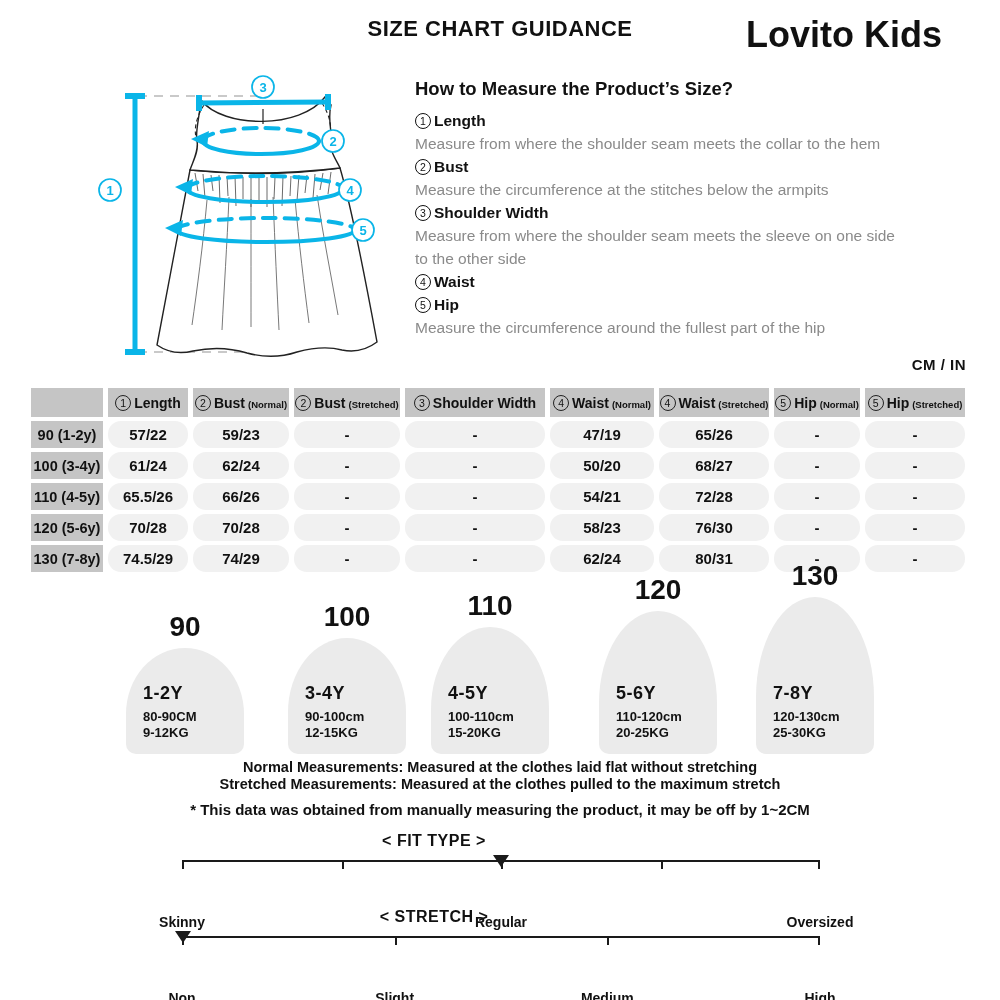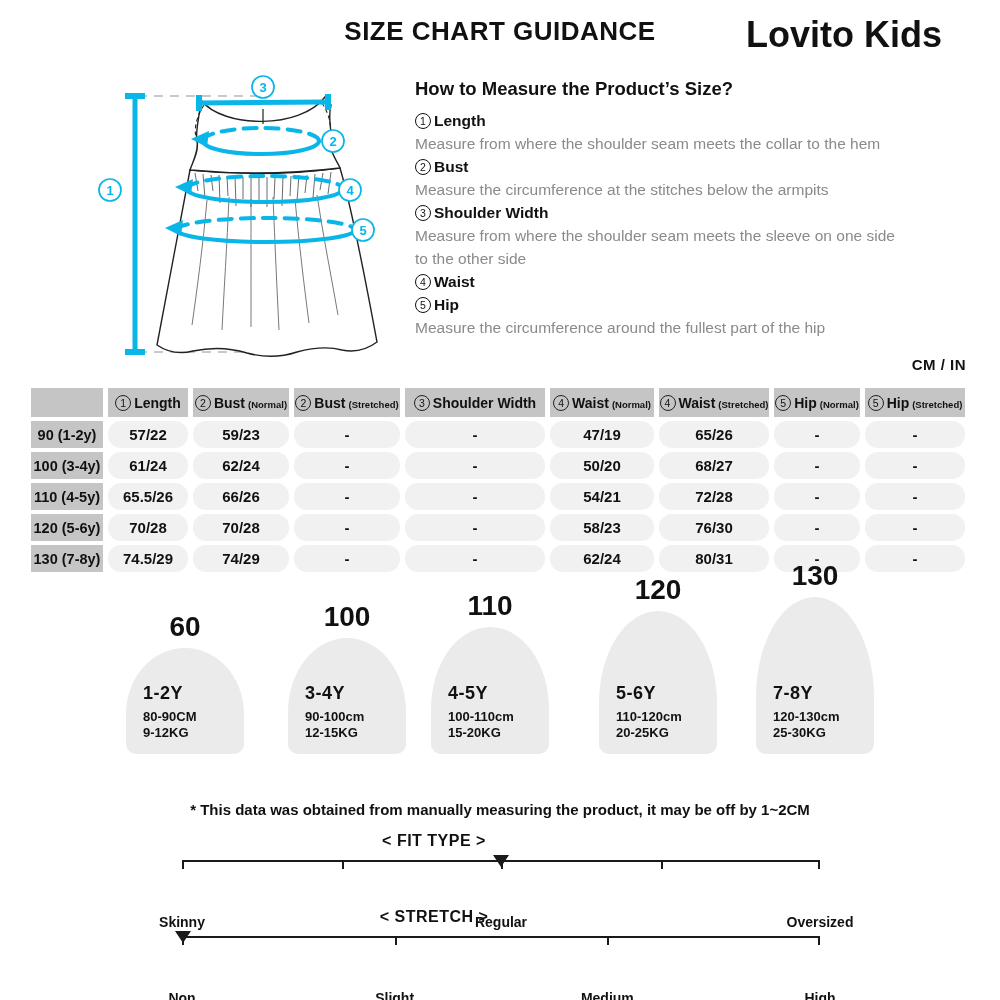--- a/index.html
+++ b/index.html
@@ -2,21 +2,21 @@
 <html><head>
 <meta charset="utf-8">
 <style>
   html,body{margin:0;padding:0;background:#fff;}
   *{box-sizing:border-box;}
   body{font-family:"Liberation Sans","DejaVu Sans",sans-serif;color:#111;}
   #page{position:relative;width:1000px;height:1000px;background:#fff;overflow:hidden;}
 
   
   .page-title{position:absolute;top:16px;left:500px;transform:translateX(-50%);
-    font-size:26px;font-weight:800;letter-spacing:.5px;white-space:nowrap;}
+    font-size:22px;font-weight:800;letter-spacing:.5px;white-space:nowrap;}
   .brand{position:absolute;top:14px;right:58px;font-size:36px;font-weight:800;white-space:nowrap;}
 
   
   .howto{position:absolute;left:415px;top:78px;width:522px;}
   .howto h2{margin:0 0 9px 0;font-size:18.5px;font-weight:800;}
   .hitem .hrow{display:flex;align-items:center;gap:3px;height:23px;font-size:15.5px;font-weight:700;}
   .hdesc{font-size:15.5px;color:#8a8a8a;line-height:23px;white-space:pre-line;}
   .circ-dark{display:inline-flex;width:16px;height:16px;border:1.2px solid #111;border-radius:50%;
     align-items:center;justify-content:center;font-size:10.5px;font-weight:400;flex:0 0 16px;}
 
@@ -290,21 +290,21 @@
           <div class="tcell val">62/24</div>
           <div class="tcell val">80/31</div>
           <div class="tcell val">-</div>
           <div class="tcell val">-</div>
         </div>
       </div>
   </div>
 
   <div class="cards">
   <div class="card card-0">
-    <div class="num">60</div>
+    <div class="num">90</div>
     <div class="info">
       <div class="age">1-2Y</div>
       <div class="dim">80-90CM</div>
       <div class="dim">9-12KG</div>
     </div>
   </div>
 
   <div class="card card-1">
     <div class="num">100</div>
     <div class="info">
@@ -335,20 +335,24 @@
   <div class="card card-4">
     <div class="num">130</div>
     <div class="info">
       <div class="age">7-8Y</div>
       <div class="dim">120-130cm</div>
       <div class="dim">25-30KG</div>
     </div>
   </div>
 </div>
 
+  <div class="notes">
+    <div>Normal Measurements: Measured at the clothes laid flat without stretching</div>
+    <div>Stretched  Measurements: Measured at the clothes pulled to the maximum stretch</div>
+  </div>
   <div class="disclaimer">* This data was obtained from manually measuring the product, it may be off by 1~2CM</div>
 
   <div class="scale-title fit-title">&lt; FIT TYPE &gt;</div>
   <div class="scale-line fit-line">
     <span class="tick t0"></span>
     <span class="tick t25"></span>
     <span class="tick t50"></span>
     <span class="tick t75"></span>
     <span class="tick t100"></span>
     <span class="marker m-center"></span>

